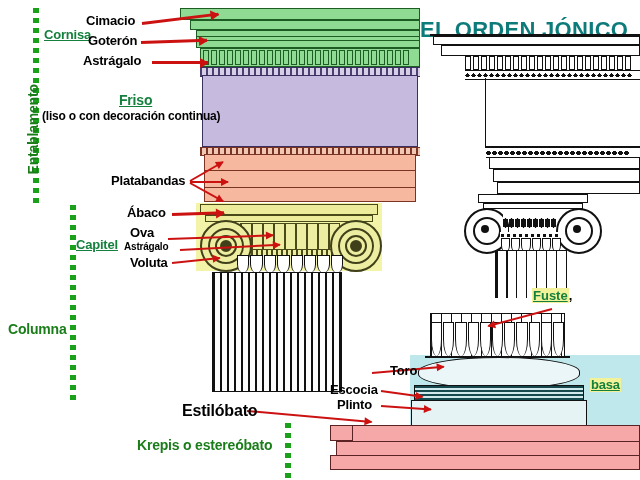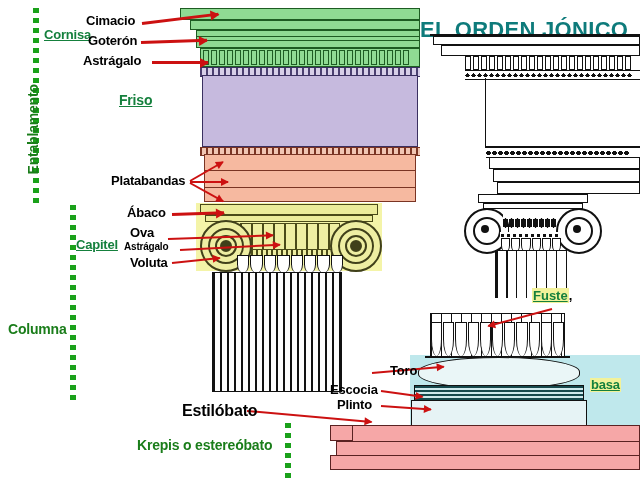--- a/index.html
+++ b/index.html
@@ -440,20 +440,21 @@
 
   <div class="arrow thin" style="left:247px;top:410px;width:125px;transform:rotate(5deg);"></div>
 
   <div class="lbl grn-u" style="left:44px;top:28px;font-size:13px;">Cornisa</div>
 
   <div class="lbl" style="left:86px;top:14px;font-size:13px;">Cimacio</div>
   <div class="lbl" style="left:88px;top:34px;font-size:13px;">Goterón</div>
   <div class="lbl" style="left:83px;top:54px;font-size:13px;">Astrágalo</div>
 
   <div class="lbl grn-u" style="left:119px;top:93px;font-size:14px;">Friso</div>
+  <div class="lbl" style="left:42px;top:110px;font-size:12px;">(liso o con decoración continua)</div>
 
   <div class="lbl" style="left:111px;top:174px;font-size:13px;">Platabandas</div>
 
 
   <div class="dotcol" style="left:70px;top:205px;height:70px;">
     <i></i>
       <i></i>
       <i></i>
       <i></i>
       <i></i>

